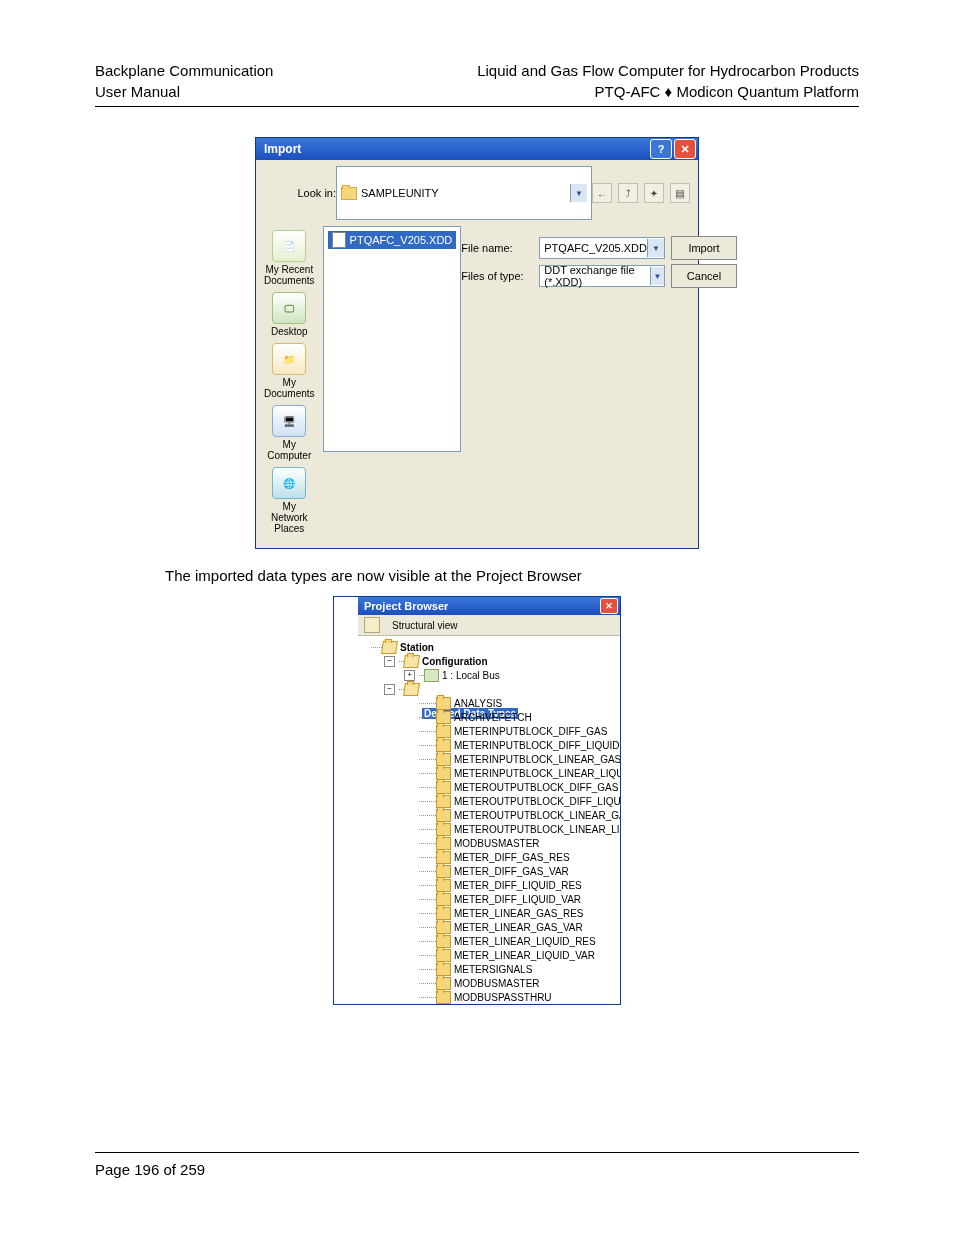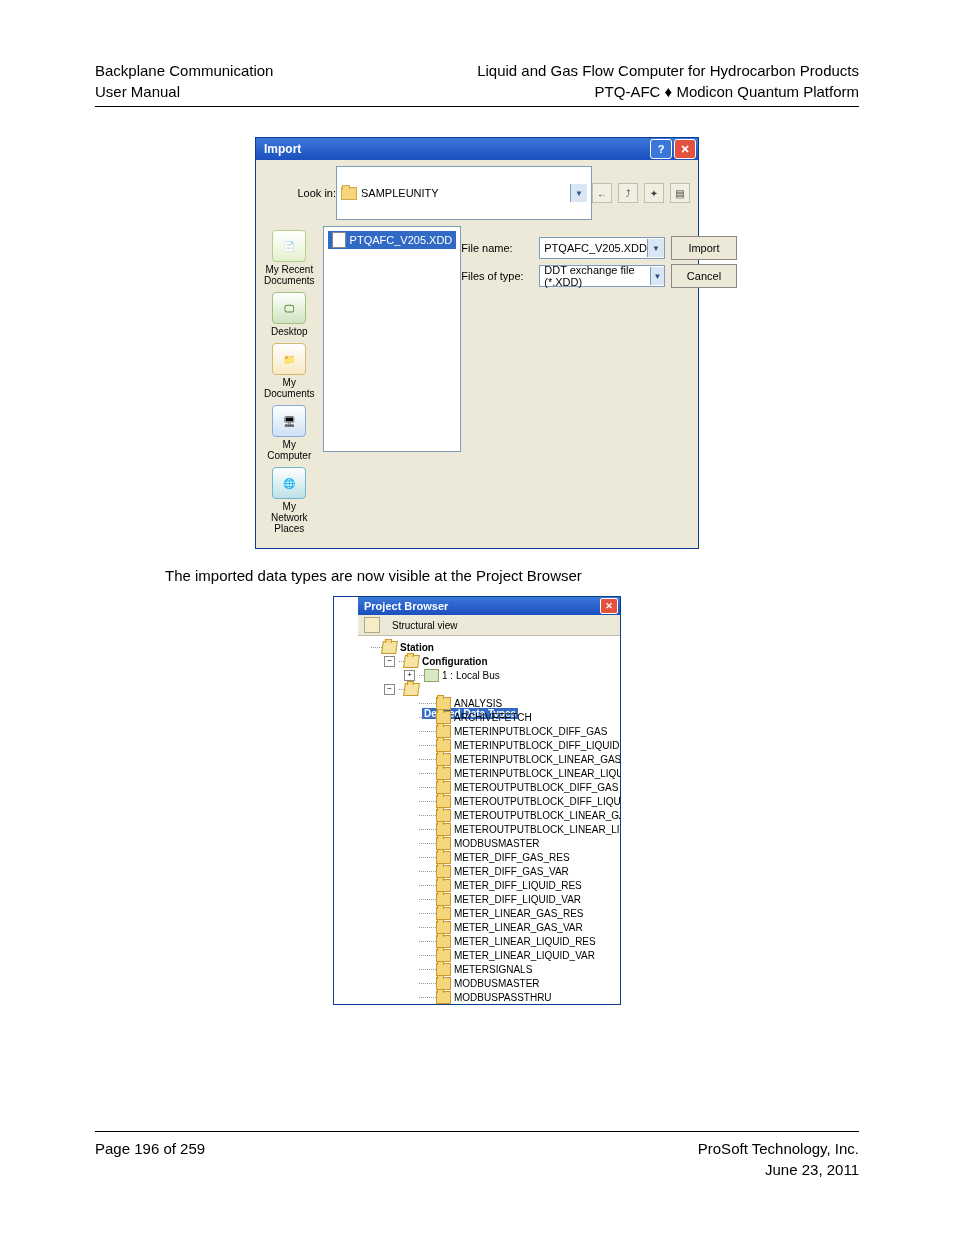--- a/index.html
+++ b/index.html
@@ -390,19 +390,15 @@
             <span>MODBUSPASSTHRU</span>
           </div>
         </div>
 
     </div>
   </div>
 
 
   <div class="ftr">
     <div>Page 196 of 259</div>
-    <div class="right">
-      <div>ProSoft Technology, Inc.</div>
-      <div>June 23, 2011</div>
-    </div>
   </div>
 
 </div>
 
 </body></html>

